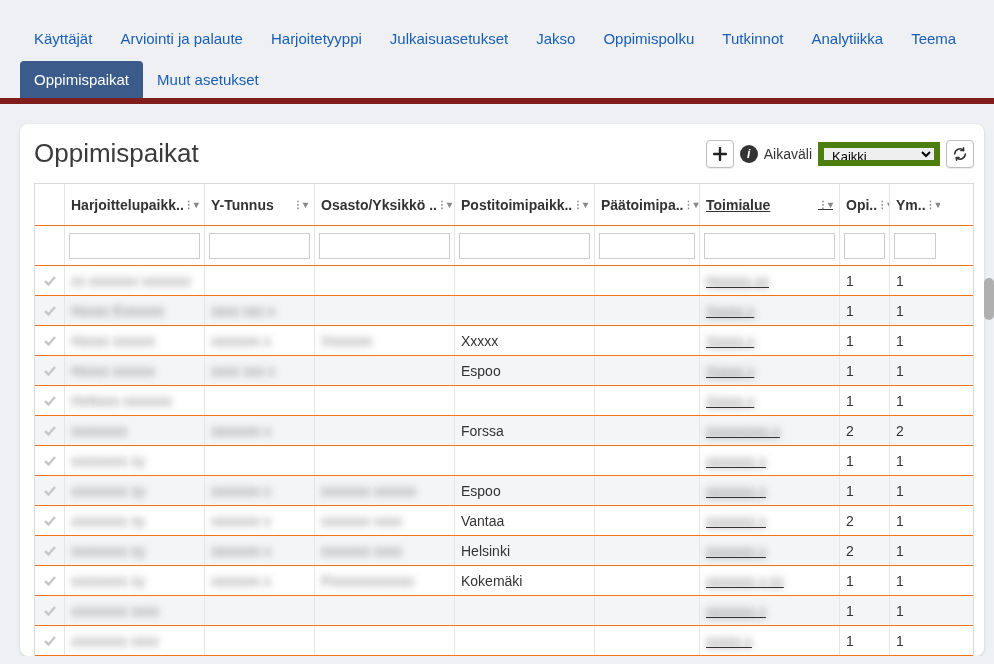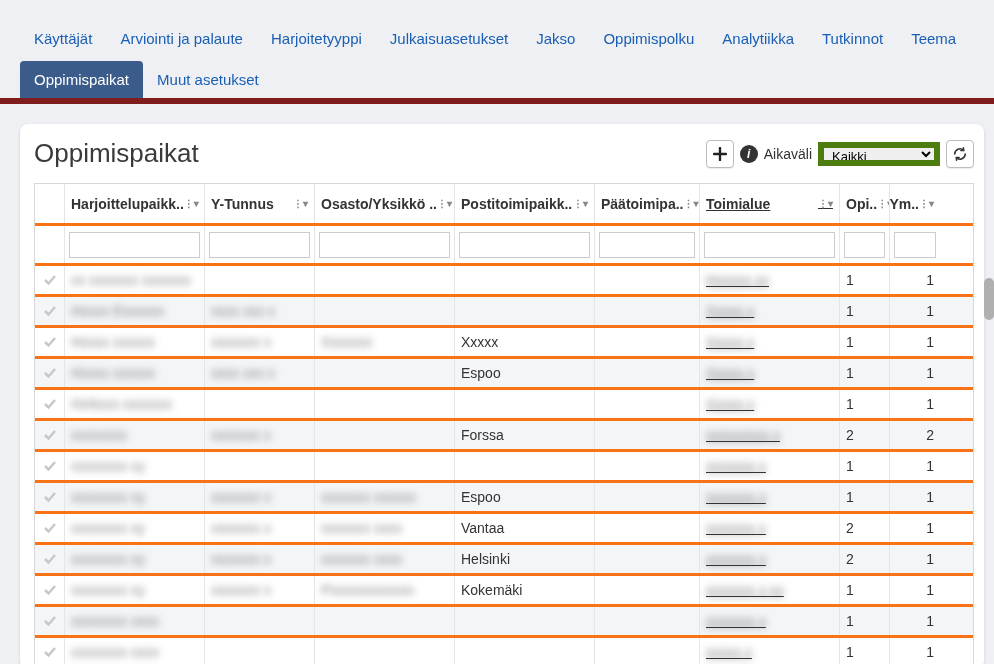--- a/index.html
+++ b/index.html
@@ -85,21 +85,21 @@
     padding: 0 4px;
     min-width: 122px;
   }
   
   .grid {
     border: 1px solid #d8d8d8;
     border-bottom: none;
   }
   .row {
     display: flex;
-    border-bottom: 3px solid #f97316;
+    border-bottom: 1px solid #f97316;
     align-items: stretch;
     min-height: 30px;
   }
   .row > .cell {
     border-right: 1px solid #e5e5e5;
     padding: 6px 6px;
     overflow: hidden;
     white-space: nowrap;
     text-overflow: ellipsis;
     font-size: 14px;
@@ -129,43 +129,43 @@
   .blur { color: transparent; text-shadow: 0 0 7px rgba(80,80,80,0.7); user-select:none;}
   
   .c0 { flex: 0 0 30px; }
   .c1 { flex: 0 0 140px; }
   .c2 { flex: 0 0 110px; }
   .c3 { flex: 0 0 140px; }
   .c4 { flex: 0 0 140px; justify-content: space-between; }
   .c5 { flex: 0 0 105px; }
   .c6 { flex: 0 0 140px; text-decoration: underline; }
   .c7 { flex: 0 0 50px; }
-  .c8 { flex: 0 0 50px; justify-content: flex-end; }
+  .c8 { flex: 0 0 50px; }
   .scrollbar {
     position: absolute;
     right: 0;
     top: 278px;
     width: 10px;
     height: 42px;
     background: #b0b0b0;
     border-radius: 5px;
   }
 </style>
 </head>
 <body>
 
 <div class="tabs" id="tabs">
     <div class="tab">Käyttäjät</div>
     <div class="tab">Arviointi ja palaute</div>
     <div class="tab">Harjoitetyyppi</div>
     <div class="tab">Julkaisuasetukset</div>
     <div class="tab">Jakso</div>
     <div class="tab">Oppimispolku</div>
+    <div class="tab">Tutkinnot</div>
     <div class="tab">Analytiikka</div>
-    <div class="tab">Tutkinnot</div>
     <div class="tab">Teema</div>
     <div class="tab active">Oppimispaikat</div>
     <div class="tab">Muut asetukset</div>
   </div>
 
 <div class="panel-wrap">
   <div class="panel">
     <div class="panel-header">
       <div class="panel-title">Oppimispaikat</div>
       <div class="panel-actions">

